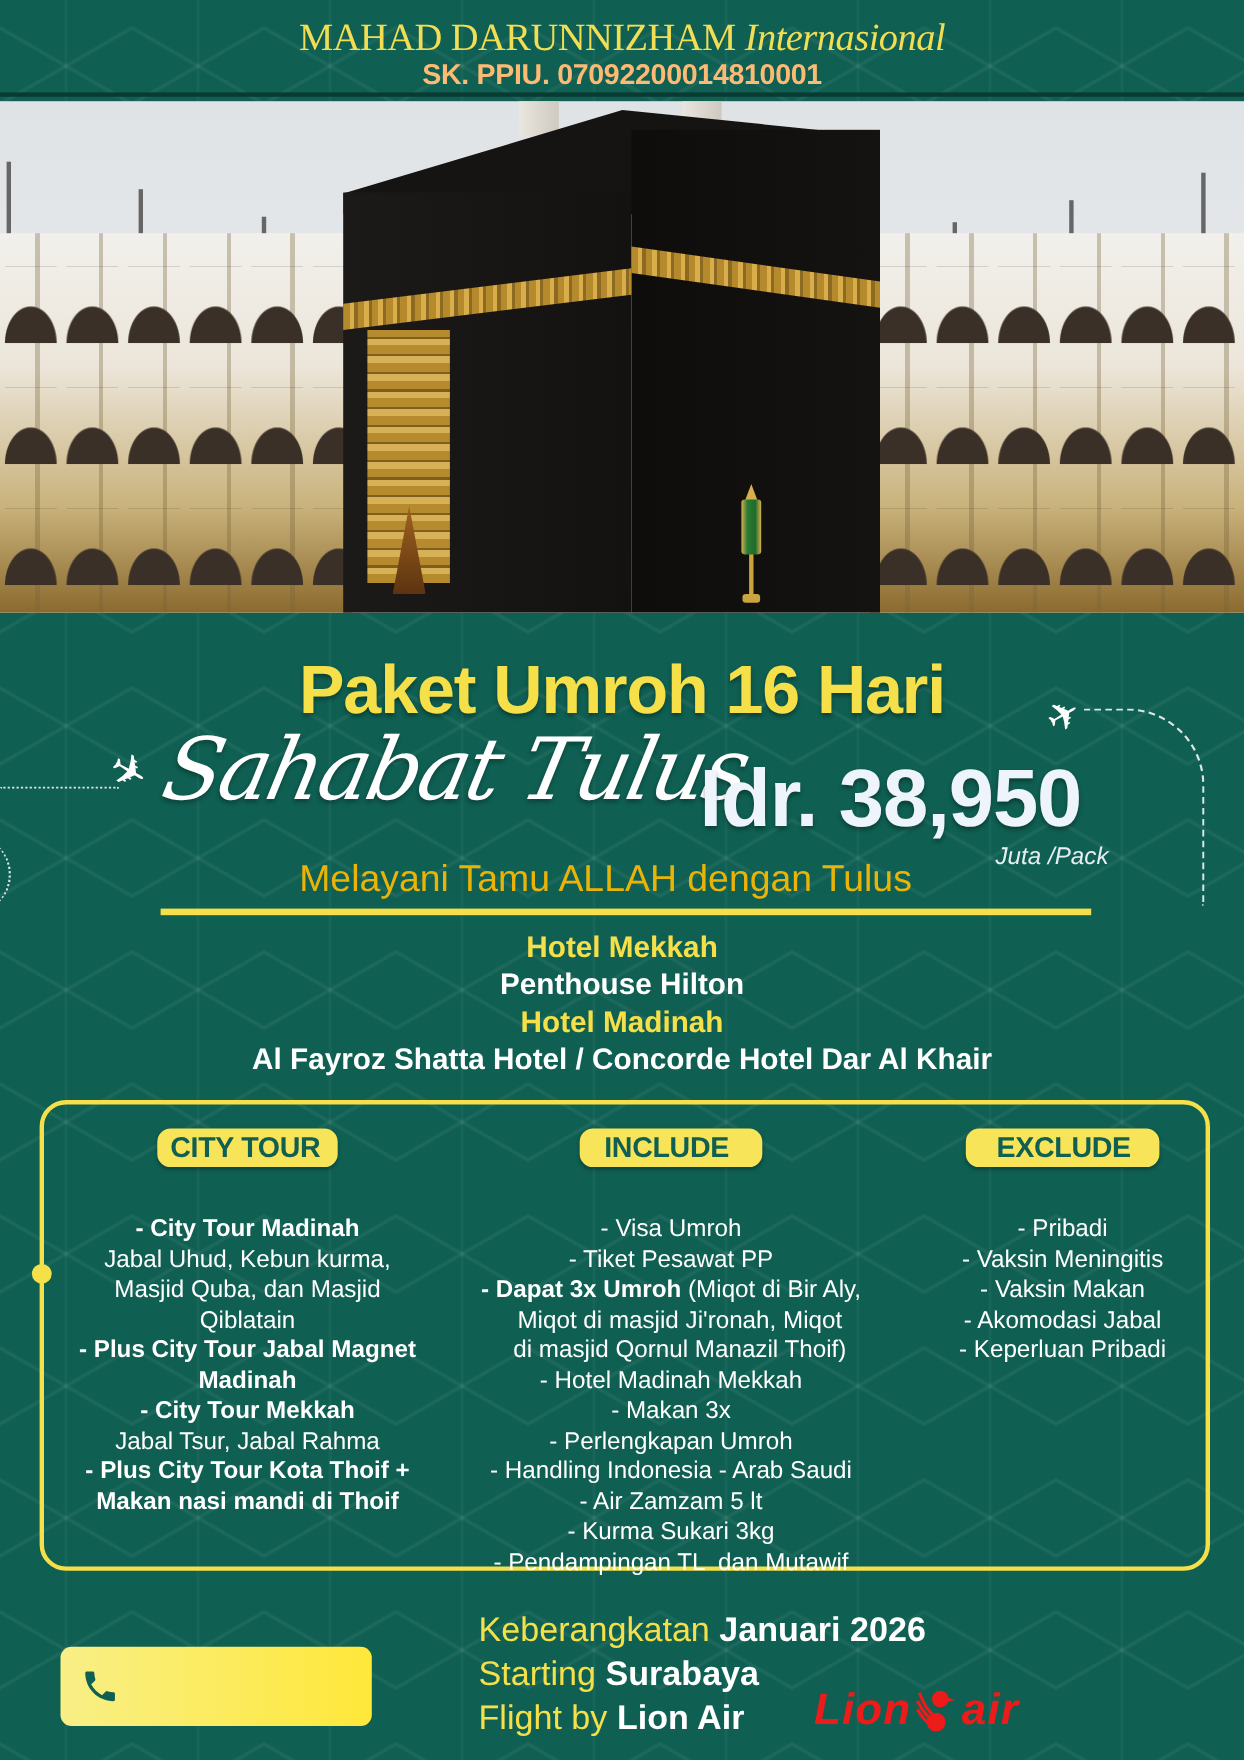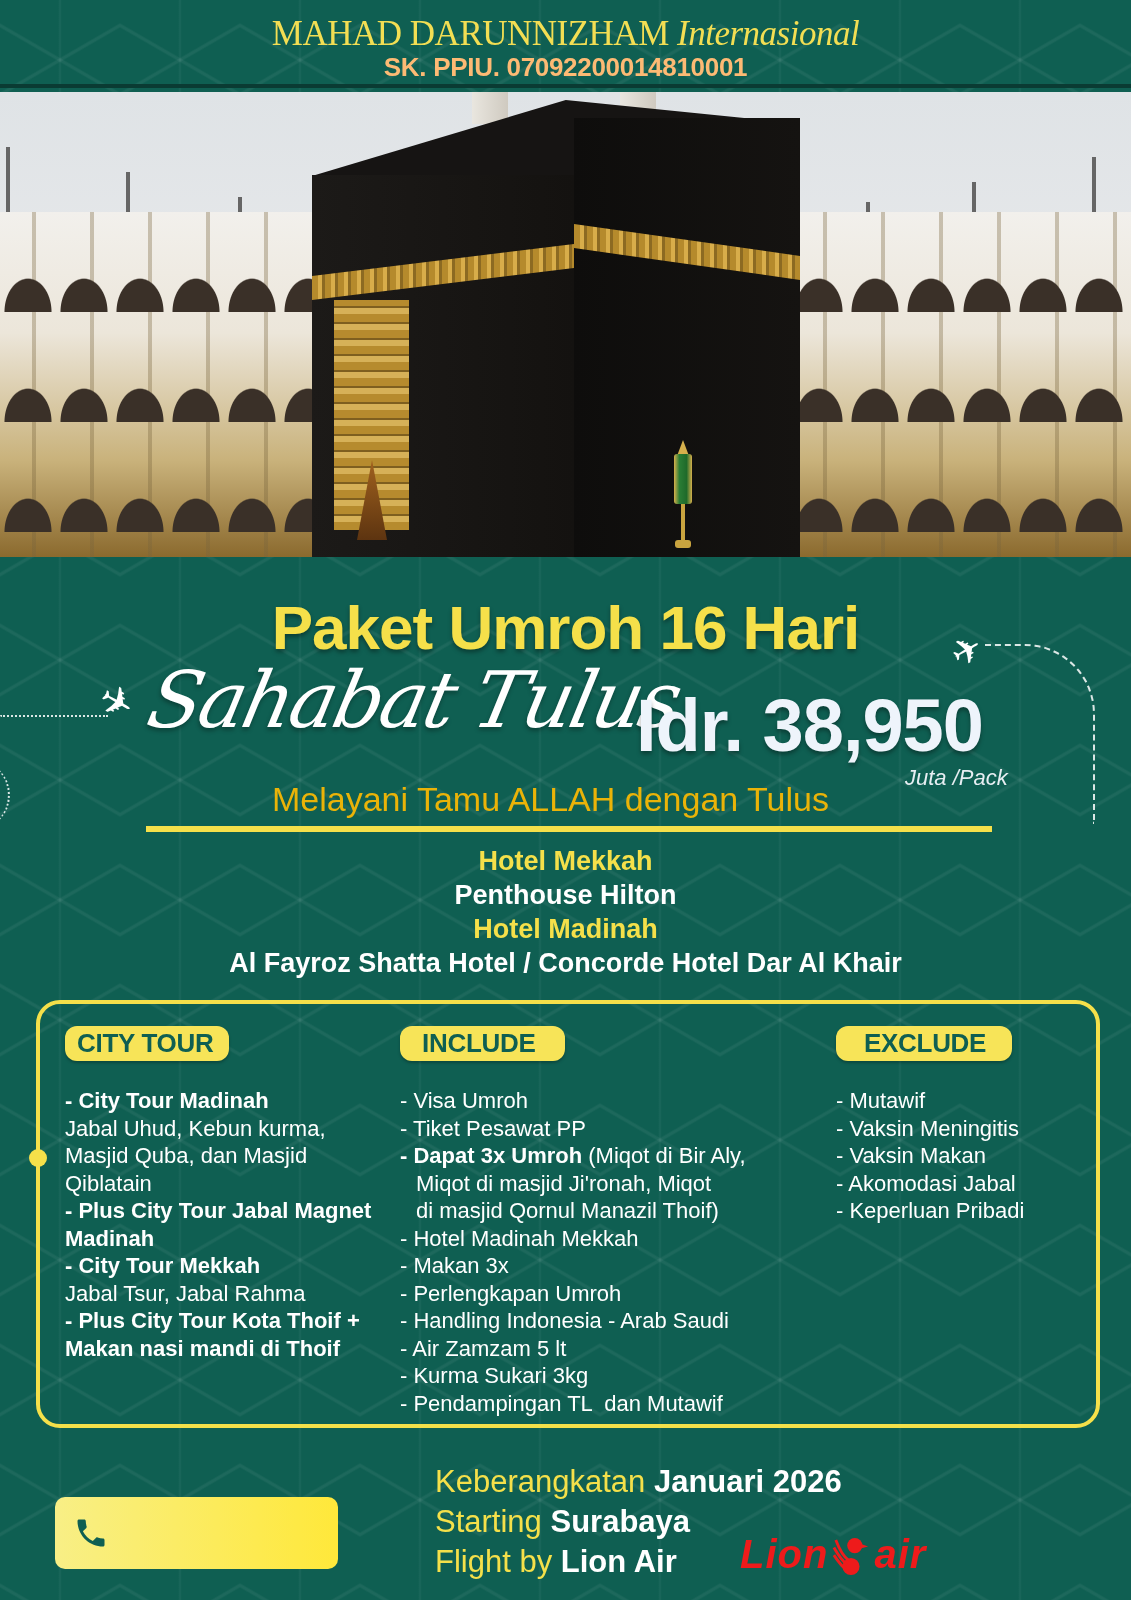--- a/index.html
+++ b/index.html
@@ -139,39 +139,39 @@
   .hotels { position: absolute; top: 844px; left: 0; right: 0; text-align: center; }
   .hotel-label, .hotel-name {
     display: block; font-size: 27px; font-weight: bold; line-height: 34px;
   }
   .hotel-label { color: #f5e04a; }
   .hotel-name { color: #fff; }
 
   
   .box {
     position: absolute; left: 36px; top: 1000px; width: 1064px; height: 428px;
-    border: 4px solid #f5e04a; border-radius: 24px;
+    border: 4px solid #f5e04a; border-radius: 24px; text-align: center;
   }
   .box-dot {
     position: absolute; left: -11px; top: 145px; width: 18px; height: 18px;
     border-radius: 50%; background: #f5e04a;
   }
   .col { position: absolute; top: 22px; }
   .col-city { left: 25px; width: 320px; }
   .col-include { left: 360px; width: 420px; }
   .col-exclude { left: 796px; width: 260px; }
   .pill {
     display: inline-block; background: #f7e458; color: #0f5f52;
     font-weight: bold; font-size: 26px; border-radius: 12px;
     padding: 2px 16px 2px 12px; letter-spacing: -0.3px;
     box-shadow: 0 2px 3px rgba(0,0,0,0.25);
   }
   .col-include .pill { padding: 2px 30px 2px 22px; }
   .col-exclude .pill { padding: 2px 26px 2px 28px; }
-  .list { margin-top: 26px; }
+  .list { margin-top: 42px; }
   .list-item { font-size: 22px; line-height: 27.5px; color: #fff; }
   .list-item .b { font-weight: bold; }
   .list-item .n { font-weight: normal; }
   .list-item .indent { display: block; padding-left: 16px; font-weight: normal; }
 
   
   .phone-box {
     position: absolute; left: 55px; top: 1497px; width: 283px; height: 72px;
     border-radius: 10px;
     background: linear-gradient(90deg, #f8ef86, #ffe83a);
@@ -300,21 +300,21 @@
       <div class="list-item b">- Handling Indonesia - Arab Saudi</div>
       <div class="list-item b">- Air Zamzam 5 lt</div>
       <div class="list-item b">- Kurma Sukari 3kg</div>
       <div class="list-item b" style="white-space:pre;">- Pendampingan TL  dan Mutawif</div>
     </div>
   </div>
 
   <div class="col col-exclude">
     <div class="pill">EXCLUDE</div>
     <div class="list">
-      <div class="list-item b">- Mutawif</div>
+      <div class="list-item b">- Pribadi</div>
       <div class="list-item b">- Vaksin Meningitis</div>
       <div class="list-item b">- Vaksin Makan</div>
       <div class="list-item b">- Akomodasi Jabal</div>
       <div class="list-item b">- Keperluan Pribadi</div>
     </div>
   </div>
 </div>
 
 <div class="phone-box">
   <svg class="phone-icon" viewBox="0 0 24 24">

